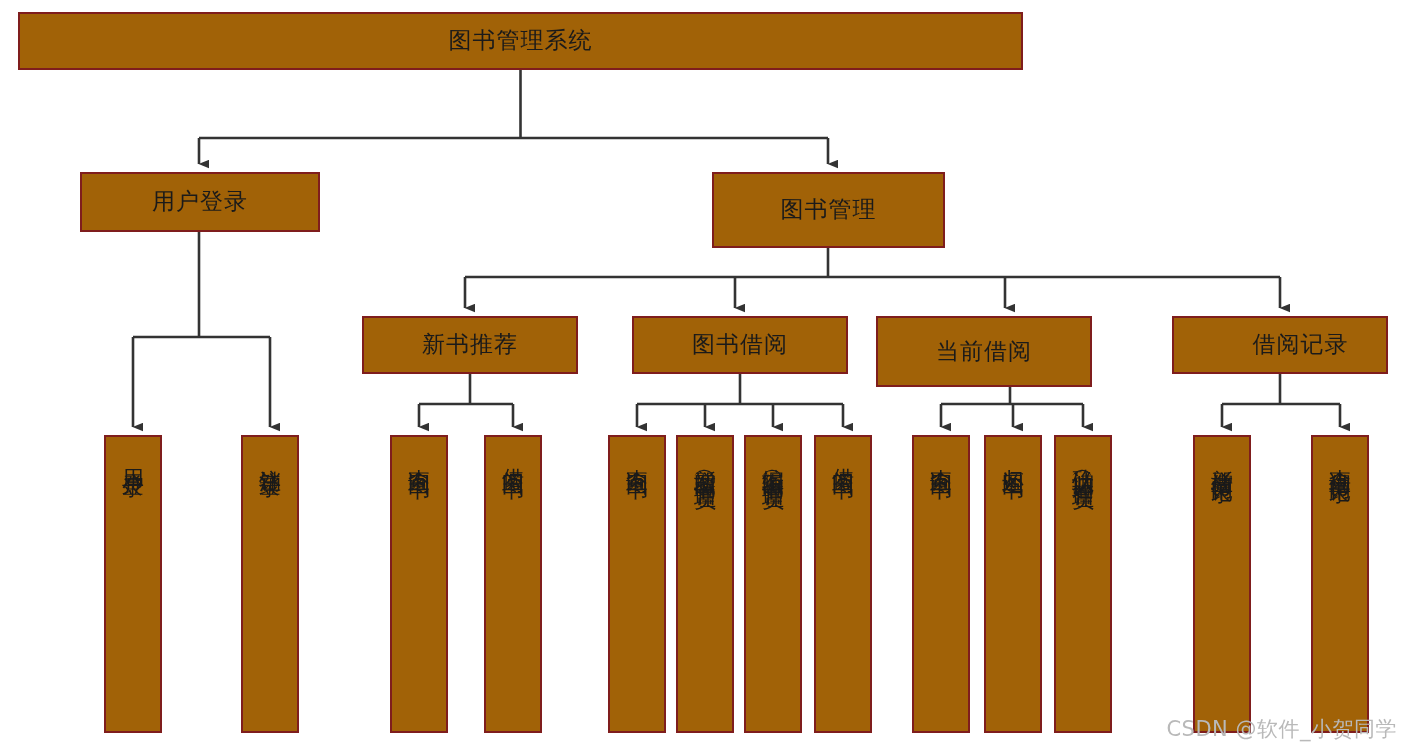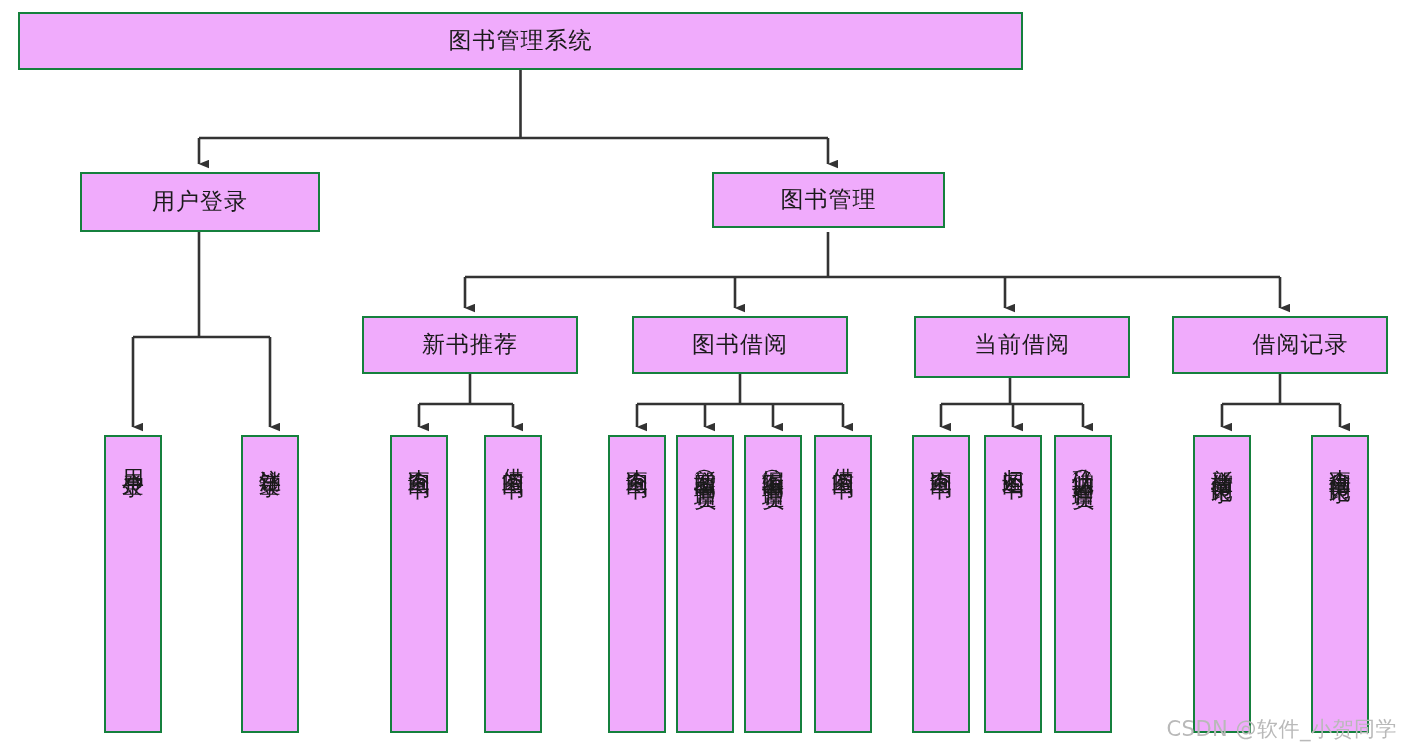--- a/index.html
+++ b/index.html
@@ -22,22 +22,22 @@
     position: absolute;
     left: 0;
     top: 0;
     width: 1405px;
     height: 747px;
     pointer-events: none;
   }
   .node {
     position: absolute;
     box-sizing: border-box;
-    background: #f0abfc;
-    border: 2px solid #15803d;
+    background: #a16207;
+    border: 2px solid #7f1d1d;
     display: flex;
     align-items: center;
     justify-content: center;
     color: #1a1a1a;
   }
   .node-horizontal {
     font-size: 23px;
     letter-spacing: 1px;
     line-height: 1.1;
   }
@@ -128,31 +128,31 @@
     </g>
   </svg>
 
   <div class="node node-horizontal" style="left:18px; top:12px; width:1005px; height:58px;">
     <span>图书管理系统</span>
   </div>
 
   <div class="node node-horizontal" style="left:80px; top:172px; width:240px; height:60px;">
     <span>用户登录</span>
   </div>
-  <div class="node node-horizontal" style="left:712px; top:172px; width:233px; height:56px;">
+  <div class="node node-horizontal" style="left:712px; top:172px; width:233px; height:76px;">
     <span>图书管理</span>
   </div>
 
   <div class="node node-horizontal" style="left:632px; top:316px; width:216px; height:58px;">
     <span>图书借阅</span>
   </div>
   <div class="node node-horizontal" style="left:362px; top:316px; width:216px; height:58px;">
     <span>新书推荐</span>
   </div>
-  <div class="node node-horizontal" style="left:914px; top:316px; width:216px; height:62px;font-family:Liberation Mono, monospace;">
+  <div class="node node-horizontal" style="left:876px; top:316px; width:216px; height:71px;">
     <span>当前借阅</span>
   </div>
   <div class="node node-horizontal" style="left:1172px; top:316px; width:216px; height:58px;padding-left:41px;">
     <span>借阅记录</span>
   </div>
 
   <div class="node node-leaf" style="left:104px; top:435px; width:58px; height:298px;">
     <span class="vtext">用户登录</span>
   </div>
   <div class="node node-leaf" style="left:241px; top:435px; width:58px; height:298px;">

